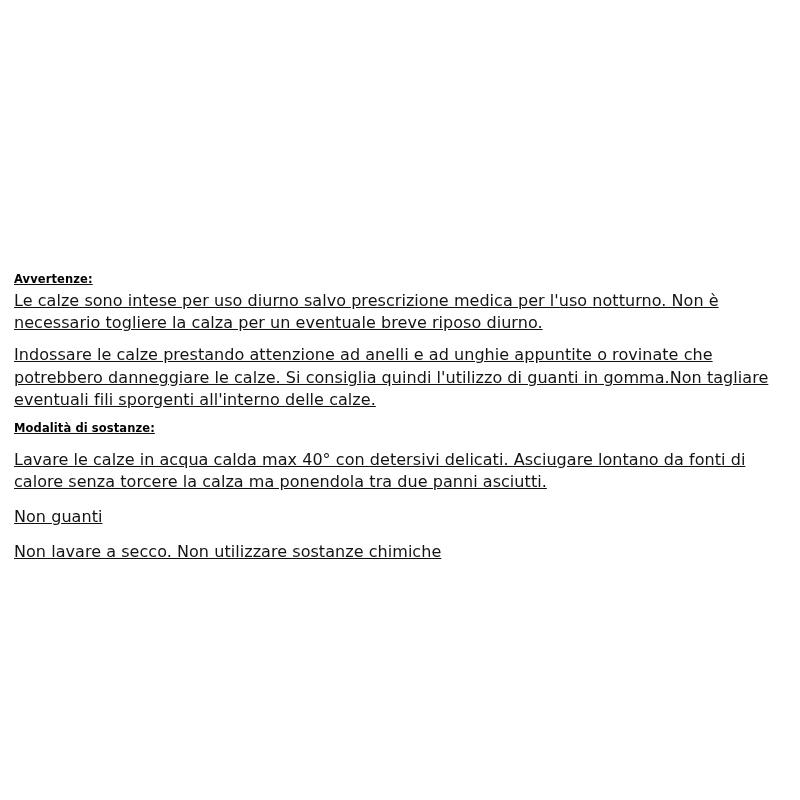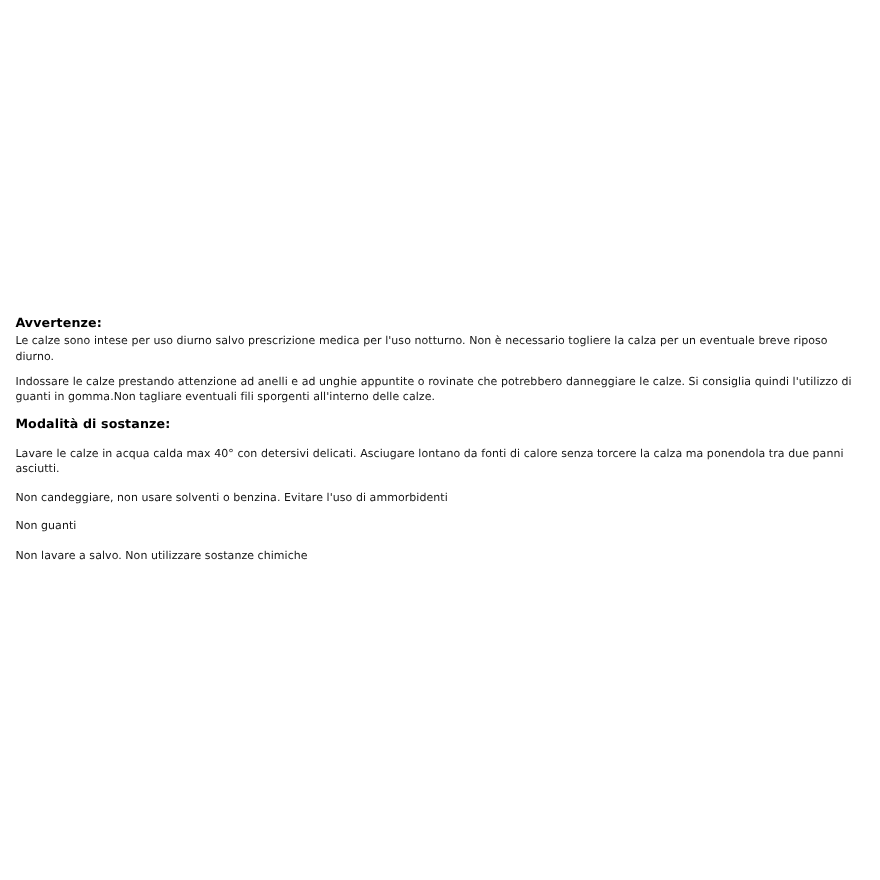--- a/index.html
+++ b/index.html
@@ -16,39 +16,40 @@
   }
   .page {
     position: relative;
     width: 800px;
     height: 800px;
     box-sizing: border-box;
   }
   .content {
     position: absolute;
     left: 14px;
-    top: 286px;
+    top: 272px;
     width: 774px;
+    text-decoration: underline;
   }
   .section {
     margin-bottom: 9px;
   }
   .section:last-child {
     margin-bottom: 0;
   }
   .heading {
     font-size: 11.5px;
     font-weight: bold;
     line-height: 1.35;
     color: #000000;
     margin: 0 0 2px 0;
     letter-spacing: 0.1px;
   }
   .para {
-    font-size: 10px;
+    font-size: 16px;
     font-weight: normal;
     line-height: 1.42;
     color: #141414;
     margin: 0;
     letter-spacing: 0.05px;
   }
   .para + .para {
     margin-top: 0px;
   }
   .wash-lines .para {
@@ -66,19 +67,18 @@
       <p class="para">Le calze sono intese per uso diurno salvo prescrizione medica per l'uso notturno. Non è necessario togliere la calza per un eventuale breve riposo diurno.</p>
     </div>
 
     <div class="section">
       <p class="para">Indossare le calze prestando attenzione ad anelli e ad unghie appuntite o rovinate che potrebbero danneggiare le calze. Si consiglia quindi l'utilizzo di guanti in gomma.Non tagliare eventuali fili sporgenti all'interno delle calze.</p>
     </div>
 
     <div class="section wash-lines">
       <div class="heading">Modalità di sostanze:</div>
       <p class="para">Lavare le calze in acqua calda max 40° con detersivi delicati. Asciugare lontano da fonti di calore senza torcere la calza ma ponendola tra due panni asciutti.</p>
-      <p class="para">Non candeggiare, non usare solventi o benzina. Evitare l'uso di ammorbidenti</p>
       <p class="para">Non guanti</p>
-      <p class="para">Non lavare a salvo. Non utilizzare sostanze chimiche</p>
+      <p class="para">Non lavare a secco. Non utilizzare sostanze chimiche</p>
     </div>
 
   </div>
 </div>
 
 </body></html>

